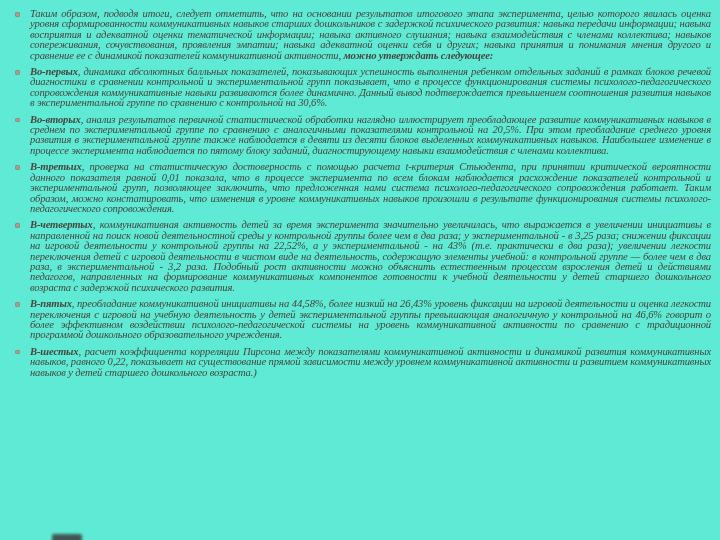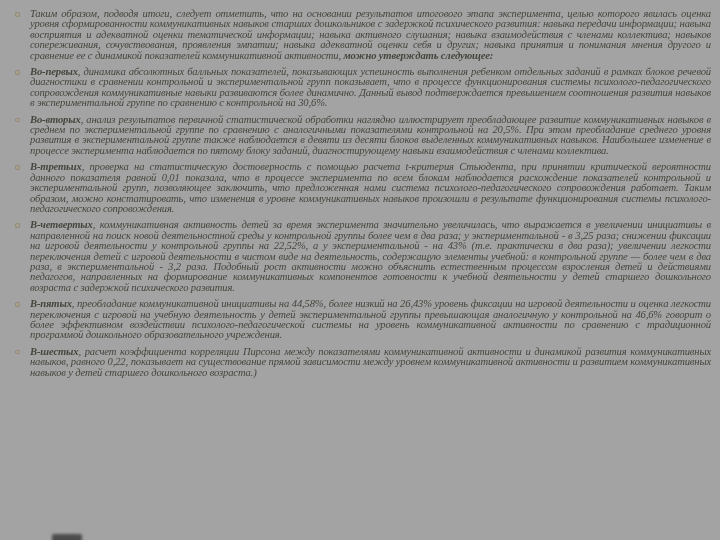--- a/index.html
+++ b/index.html
@@ -8,21 +8,21 @@
     width: 720px;
     height: 540px;
     overflow: hidden;
     background: #f6eedd;
   }
   .slide {
     position: relative;
     width: 720px;
     height: 540px;
     box-sizing: border-box;
-    background: #a3a3a3;
+    background: #5eead4;
     padding: 9px 9px 0 9px;
     font-family: "Liberation Serif", serif;
     font-style: italic;
     color: #45453e;
   }
   ul.bullets {
     margin: 0;
     padding: 0;
     list-style: none;
   }

